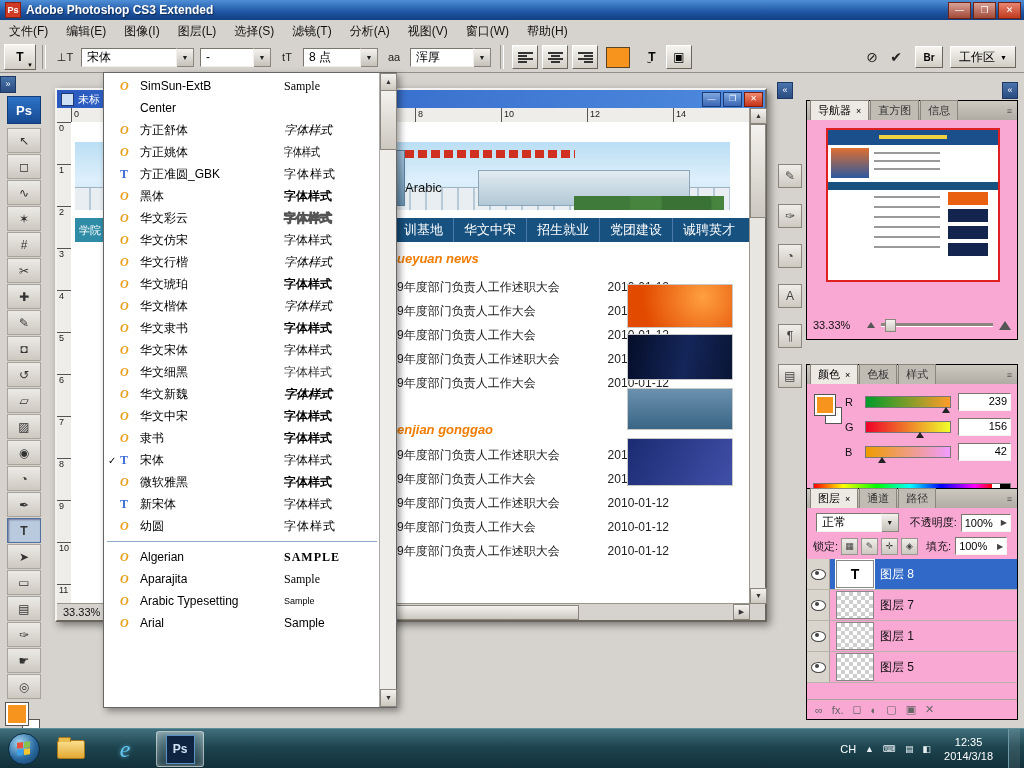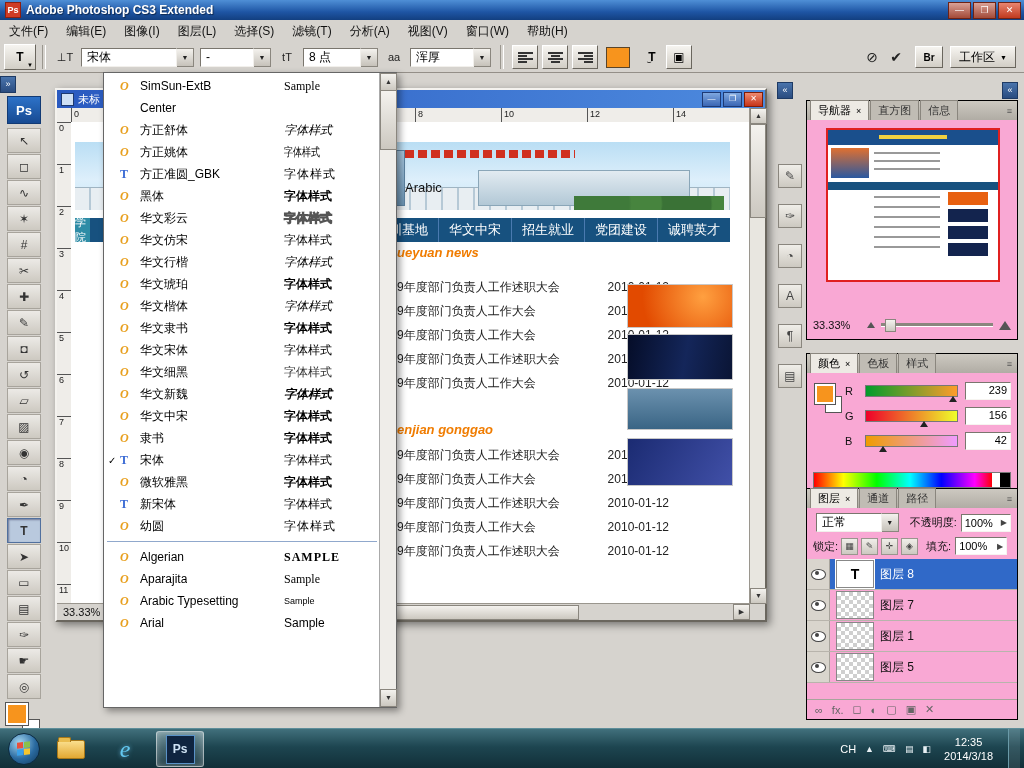--- a/index.html
+++ b/index.html
@@ -105,26 +105,26 @@
   .bld-row{position:absolute;left:0;bottom:0;width:100%;height:22px;
     background:repeating-linear-gradient(90deg,#e8eef2 0 14px,#b6c9d6 14px 16px);border-top:1px solid #9fb4c2}
   .bld-tower{position:absolute;left:308px;top:8px;width:20px;height:54px;background:linear-gradient(#a7c6de,#6d96b6);border:1px solid #5c82a0}
   .bld-mid{position:absolute;left:80px;top:34px;width:180px;height:28px;background:linear-gradient(#d8e4ec,#a9c0d0);border:1px solid #8aa6b8}
   .bld-right{position:absolute;right:40px;top:28px;width:210px;height:34px;background:linear-gradient(#e2ebf1,#b2c8d6);border:1px solid #8aa6b8}
   .trees{position:absolute;right:6px;bottom:0;width:150px;height:14px;
     background:radial-gradient(circle at 12% 60%,#3f7a3a 28%,transparent 30%),radial-gradient(circle at 40% 55%,#47843e 30%,transparent 32%),radial-gradient(circle at 70% 60%,#3a7236 30%,transparent 32%),radial-gradient(circle at 93% 58%,#47843e 26%,transparent 28%)}
   .red-banner{position:absolute;left:330px;top:8px;width:170px;height:8px;
     background:repeating-linear-gradient(90deg,#d03020 0 9px,transparent 9px 13px)}
   #hdr-center{position:absolute;left:330px;top:38px;font-size:13px;color:#111}
-  #site-nav{position:absolute;left:4px;top:96px;width:655px;height:24px;background:#17517f;display:flex;align-items:stretch;color:#fff}
+  #site-nav{position:absolute;left:4px;top:96px;width:730px;height:24px;background:#17517f;display:flex;align-items:stretch;color:#fff}
   #nav-left{width:30px;background:#2e8ca6;font-size:11px;display:flex;align-items:center;justify-content:center}
   #nav-items{margin-left:288px;display:flex}
   .nav-item{padding:0 10px;border-left:1px solid #4a7ab0;font-size:13px;display:flex;align-items:center;white-space:nowrap}
   .sec-title{position:absolute;left:326px;color:#f07c00;font-size:13px;font-weight:bold;font-style:italic}
-  #sec1{top:123px}#sec2{top:300px}
+  #sec1{top:129px}#sec2{top:300px}
   .news-list{position:absolute;left:326px;width:272px;display:flex;flex-direction:column;gap:6px}
   #news1{top:156px}#news2{top:324px}
   .news-row{display:flex;font-size:12px;color:#222;height:18px;align-items:center}
   .news-date{margin-left:auto}
   .simg{position:absolute;left:556px;width:104px;border:1px solid #c8c8c8}
   #simg1{top:162px;height:42px;background:radial-gradient(circle at 72% 28%,#ffa040,#e24a00 75%)}
   #simg2{top:212px;height:44px;background:linear-gradient(100deg,#050d28,#14265a 55%,#0a1535)}
   #simg3{top:266px;height:40px;background:linear-gradient(#6b91ae,#3a6585)}
   #simg4{top:316px;height:46px;background:linear-gradient(120deg,#1b2b72,#4150a8)}
 
@@ -149,34 +149,34 @@
   .nt-line{position:absolute;left:46px;width:66px;height:2px;background:#999}
   .nt-rect{position:absolute;left:120px;width:40px;height:13px;background:#13244e}
   .nt-rect.orange{background:#e86010}
   .nt-navband{position:absolute;left:0;top:52px;width:100%;height:8px;background:#17517f}
   #nav-foot{position:absolute;left:6px;right:6px;bottom:5px;height:18px;display:flex;align-items:center;gap:6px}
   #nav-zoom{font-size:11px;color:#111;width:48px}
   .mtn-s{width:0;height:0;border-left:4px solid transparent;border-right:4px solid transparent;border-bottom:6px solid #555}
   .mtn-l{width:0;height:0;border-left:6px solid transparent;border-right:6px solid transparent;border-bottom:9px solid #555}
   #nav-slider{flex:1;height:3px;background:#8a867e;border-bottom:1px solid #fff;position:relative}
   #nav-slider-thumb{position:absolute;left:4px;top:-4px;width:9px;height:11px}
-  #p-color{top:353px;height:140px}
+  #p-color{top:364px;height:140px}
   #sw-block{position:absolute;left:8px;top:30px;width:30px;height:34px}
   #c-fg{position:absolute;left:0;top:0;width:16px;height:16px;background:#f7941d;border:2px solid #fff;outline:1px solid #555;z-index:2}
   #c-bg{position:absolute;left:10px;top:12px;width:15px;height:15px;background:#fff;border:1px solid #555}
   #sliders{position:absolute;left:38px;top:24px;right:6px}
   .sl-row{display:flex;align-items:center;height:25px}
   .sl-label{width:13px;font-size:11px;color:#111}
   .bar{flex:1;height:10px;border:1px solid #777;margin:0 7px;position:relative}
   .sl-R .bar{background:linear-gradient(to right,rgb(0,156,42),rgb(255,156,42))}
   .sl-G .bar{background:linear-gradient(to right,rgb(239,0,42),rgb(239,255,42))}
   .sl-B .bar{background:linear-gradient(to right,rgb(239,156,0),rgb(239,156,255))}
   .marker{position:absolute;top:10px;width:0;height:0;border-left:4px solid transparent;border-right:4px solid transparent;border-bottom:6px solid #222}
   .sl-R .marker{left:91%}.sl-G .marker{left:59%}.sl-B .marker{left:14%}
-  .sl-val{width:36px;height:15px;font-size:11px;text-align:right;padding:1px 3px 0 5px}
+  .sl-val{width:36px;height:15px;font-size:11px;text-align:right;padding:1px 3px 0 12px}
   #spectrum{position:absolute;left:6px;right:6px;bottom:6px;height:14px;border:1px solid #777;
     background:linear-gradient(to right,#f00 0,#ff0 15%,#0f0 32%,#0ff 49%,#00f 65%,#f0f 82%,#f00 91%,#fff 91% 95%,#000 95%)}
   #p-layers{top:488px;height:230px}
   #blend-row{position:absolute;left:6px;top:24px;right:6px;height:19px;display:flex;align-items:center}
   #blend-combo{width:86px}
   .small-label{font-size:11px;color:#111;margin-left:8px;white-space:nowrap}
   .val-box{width:44px;height:16px;font-size:11px;display:flex;align-items:center;justify-content:space-between;padding:0 3px;margin-left:4px}
   .val-box i{font-style:normal;font-size:8px;color:#444}
   #lock-row{position:absolute;left:6px;top:48px;right:6px;height:18px;display:flex;align-items:center}
   .lock-btn{width:15px;height:15px;margin-left:3px;display:flex;align-items:center;justify-content:center;

